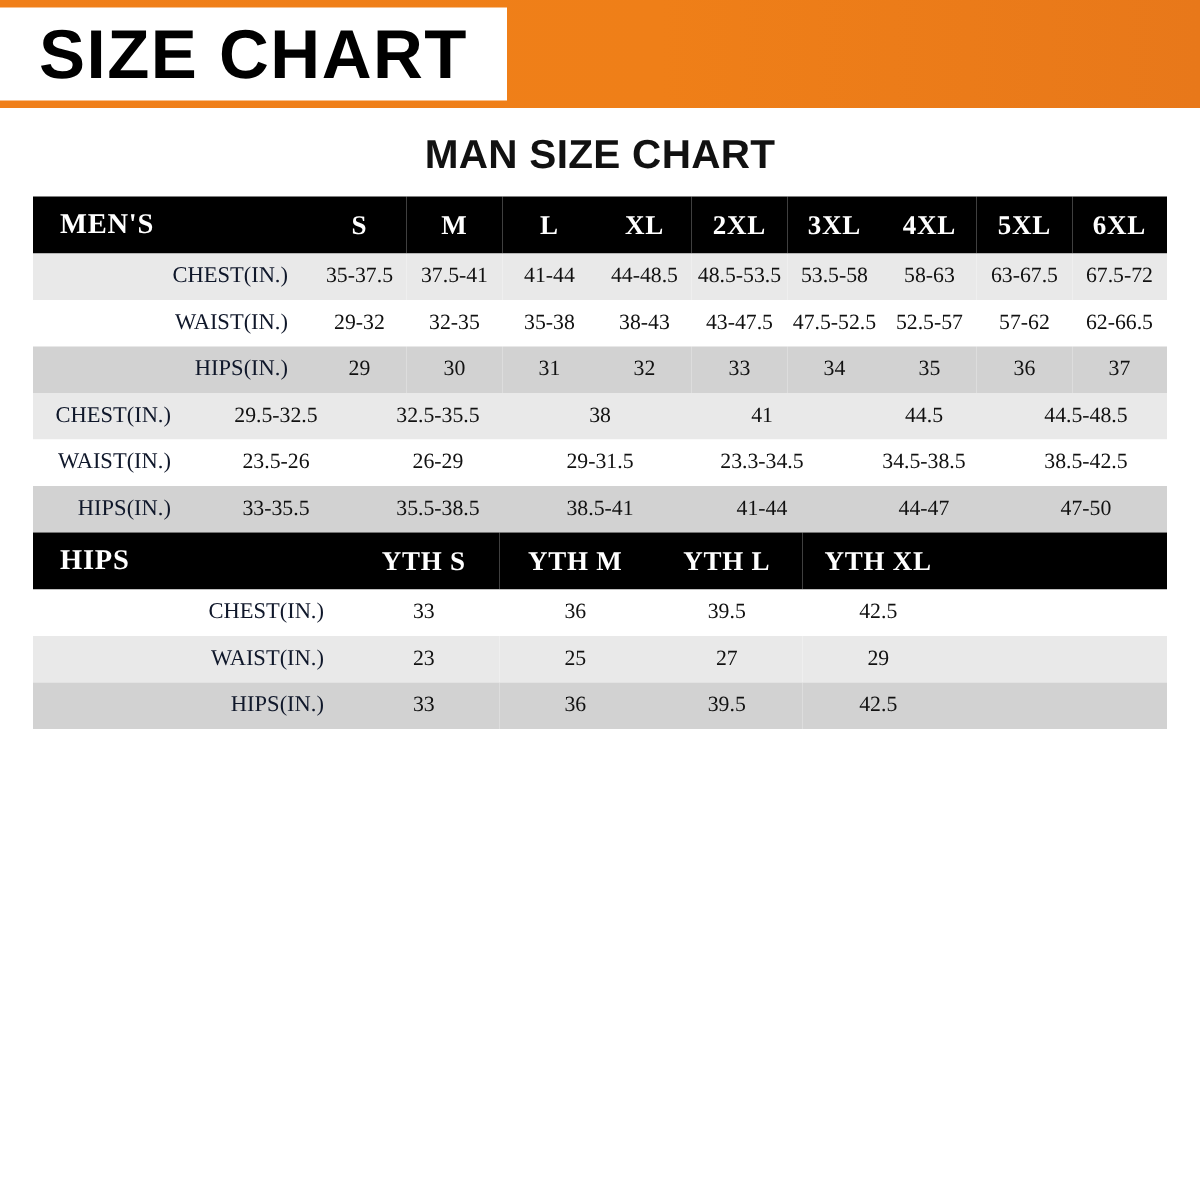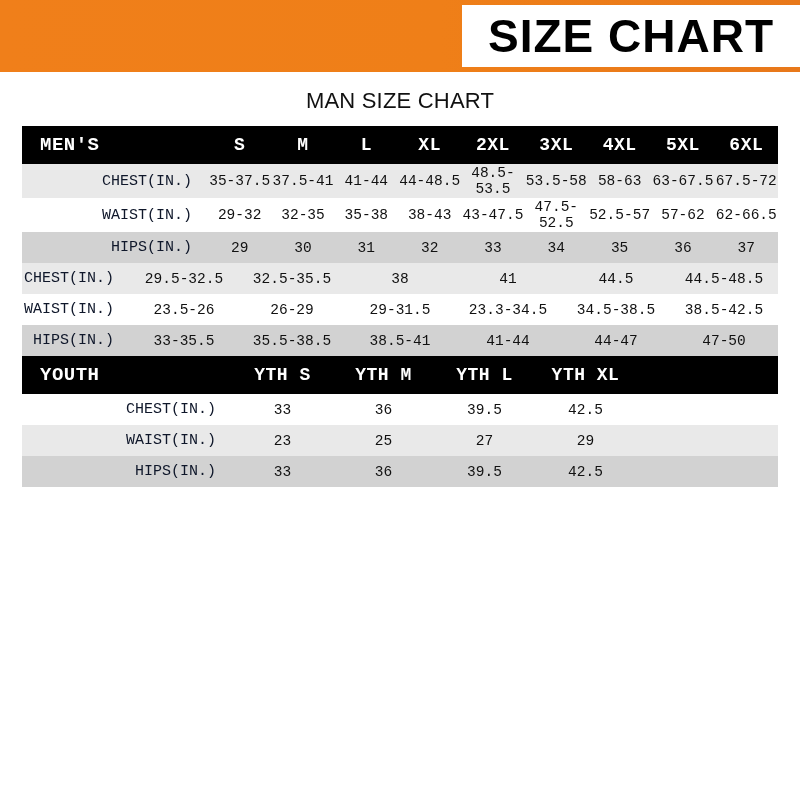--- a/index.html
+++ b/index.html
@@ -21,21 +21,21 @@
     box-sizing: border-box;
   }
   
   .header-band {
     position: relative;
     width: 100%;
     height: 72px;
     background: linear-gradient(90deg, #f07f1a 0%, #ef7f18 55%, #e8781a 100%);
     display: flex;
     align-items: center;
-    justify-content: flex-end;
+    justify-content: flex-start;
     overflow: hidden;
   }
   .header-band::before {
     content: "";
     position: absolute;
     left: 0; top: 0; bottom: 0;
     width: 210px;
     background: linear-gradient(90deg, #ef7e19 0%, #f1form 100%);
   }
   .header-title {
@@ -50,32 +50,32 @@
     line-height: 62px;
     z-index: 2;
   }
   .content {
     padding: 0 22px;
     box-sizing: border-box;
   }
   .section-title {
     text-align: center;
     font-family: "Liberation Sans", sans-serif;
-    font-weight: normal;
-    font-size: 22px;
+    font-weight: bold;
+    font-size: 27px;
     color: #111111;
     letter-spacing: 0.2px;
     margin: 16px 0 12px 0;
   }
   table.size-table {
     width: 756px;
     margin: 0 auto;
     border-collapse: collapse;
     table-layout: fixed;
-    font-family: Liberation Mono, monospace;
+    font-family: Liberation Serif, serif;
   }
   table.size-table tr.head-row td {
     background: #000000;
     color: #ffffff;
     font-weight: bold;
     font-size: 18px;
     height: 36px;
     text-align: center;
     letter-spacing: 0.5px;
   }
@@ -205,21 +205,21 @@
         <td>41-44</td>
         <td>44-47</td>
         <td>47-50</td>
       </tr>
     </tbody>
       </table>
 
     <table class="size-table">
       <tbody>
           <tr class="head-row">
-        <td class="row-label" style="width:176px">YOUTH</td>
+        <td class="row-label" style="width:176px">HIPS</td>
         <td>YTH S</td>
         <td>YTH M</td>
         <td>YTH L</td>
         <td>YTH XL</td>
         <td style="width:140px"></td>
       </tr>
       <tr class="band-white">
         <td class="row-label">CHEST(IN.)</td>
         <td>33</td>
         <td>36</td>

